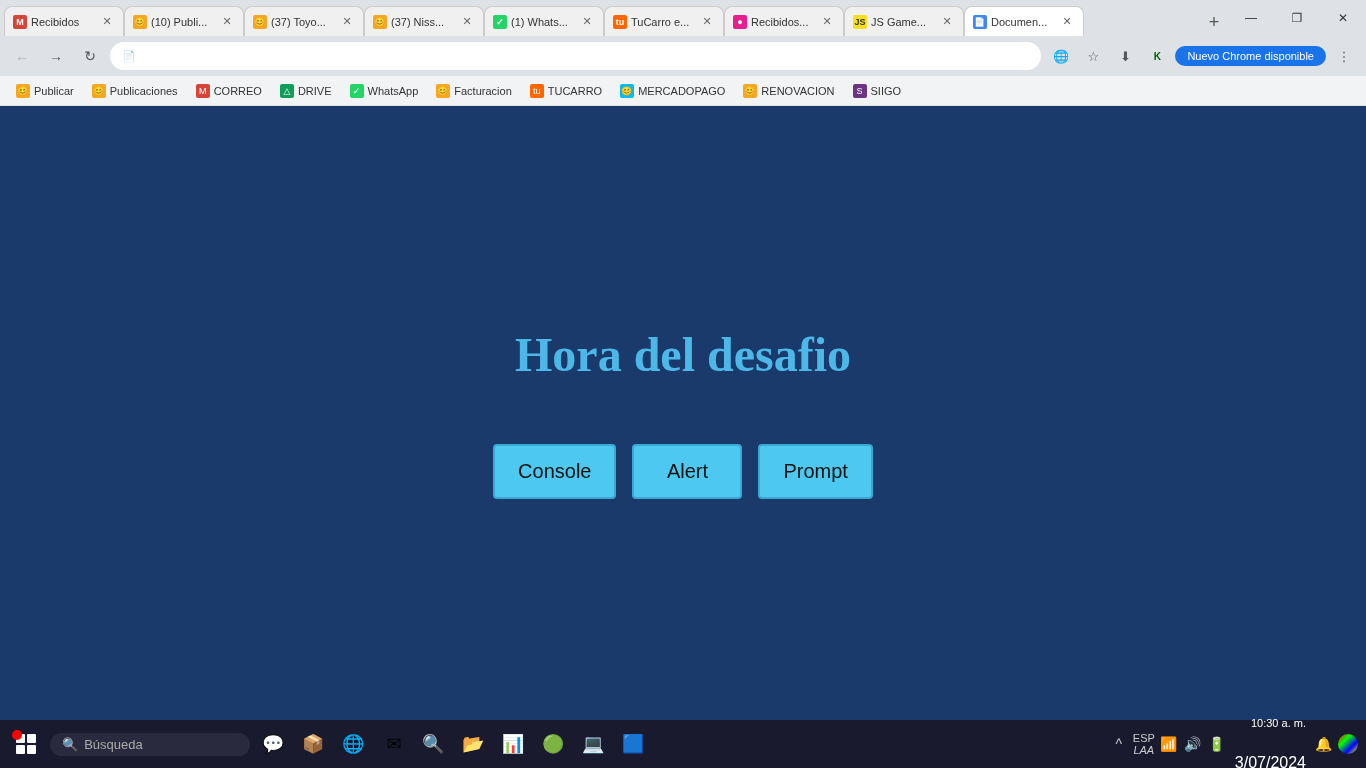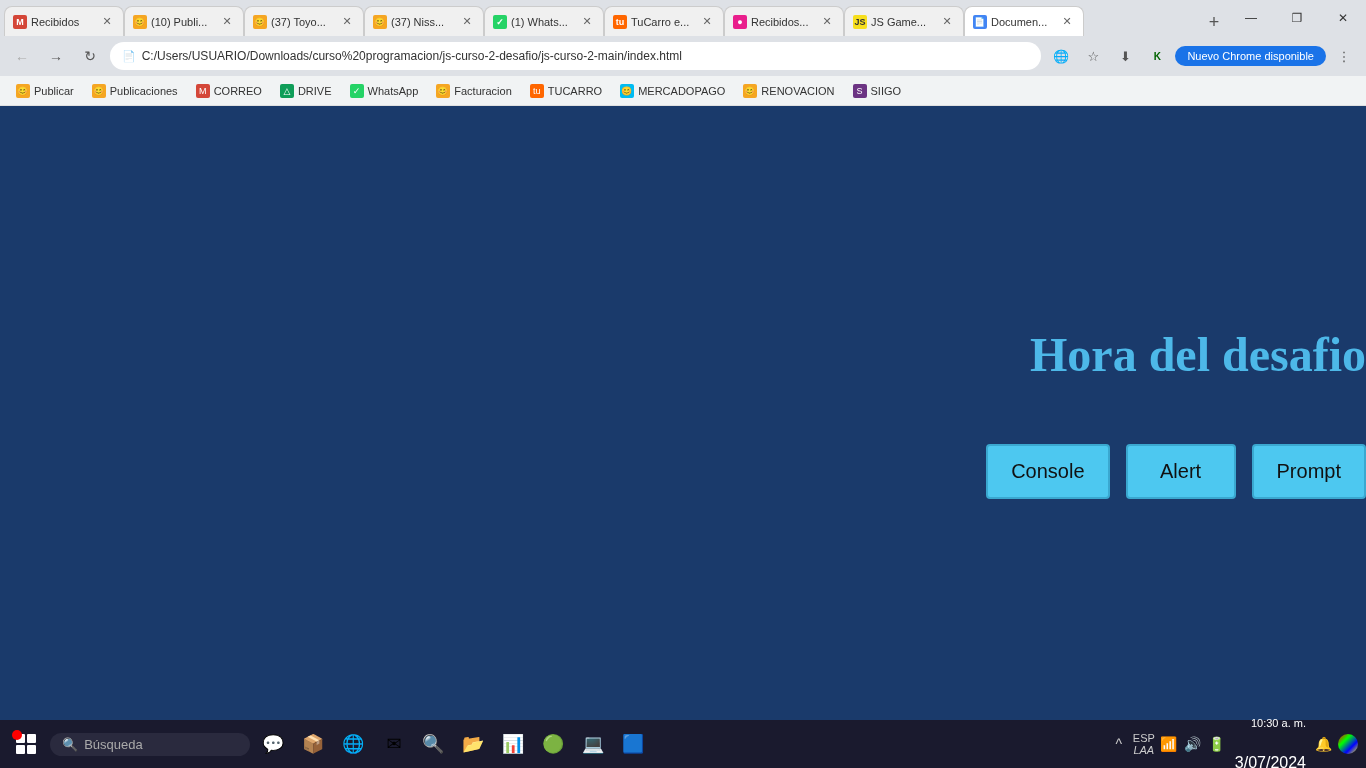--- a/index.html
+++ b/index.html
@@ -29,21 +29,21 @@
     .addr-actions { display: flex; align-items: center; gap: 4px; }
     .addr-btn { width: 28px; height: 28px; border-radius: 50%; display: flex; align-items: center; justify-content: center; cursor: pointer; font-size: 13px; color: #555; }
     .chrome-update-btn { background: #1a73e8; color: #fff; border: none; border-radius: 14px; padding: 4px 12px; font-size: 11px; cursor: pointer; white-space: nowrap; }
 
     
     .bookmarks-bar { height: 30px; background: #f1f3f4; border-bottom: 1px solid #e0e0e0; display: flex; align-items: center; padding: 0 8px; gap: 2px; overflow: hidden; }
     .bookmark-item { display: flex; align-items: center; gap: 4px; padding: 2px 8px; border-radius: 4px; cursor: pointer; font-size: 11px; color: #333; white-space: nowrap; }
     .bm-favicon { width: 14px; height: 14px; border-radius: 2px; flex-shrink: 0; display: flex; align-items: center; justify-content: center; font-size: 9px; }
 
     
-    .main-content { flex: 1; background: #1a3a6b; display: flex; flex-direction: column; align-items: flex-end; justify-content: center; gap: 62px; }
+    .main-content { flex: 1; background: #1a3a6b; display: flex; flex-direction: column; align-items: center; justify-content: center; gap: 62px; }
 
     .page-title { font-size: 48px; font-weight: bold; color: #4db8e8; font-family: Georgia, serif; }
 
     .buttons-row { display: flex; gap: 16px; }
     .challenge-btn {
       background: #4dc8f0;
       border: 2px solid #3aa8d0;
       border-radius: 4px;
       padding: 14px 23px;
       font-size: 20px;
@@ -130,21 +130,20 @@
       <div class="win-btn close">✕</div>
     </div>
   </div>
 
   <div class="address-bar">
     <div class="nav-btn disabled">←</div>
     <div class="nav-btn">→</div>
     <div class="nav-btn">↻</div>
     <div class="address-input">
       <span class="address-icon">📄</span>
-      <span class="address-text">C:/Users/USUARIO/Downloads/curso%20programacion/js-curso-2-desafio/js-curso-2-main/index.html</span>
     </div>
     <div class="addr-actions">
       <div class="addr-btn">🌐</div>
       <div class="addr-btn">☆</div>
       <div class="addr-btn">⬇</div>
       <div class="addr-btn" style="font-size:10px; color:#006400; font-weight:bold;">K</div>
       <button class="chrome-update-btn">Nuevo Chrome disponible</button>
       <div class="addr-btn">⋮</div>
     </div>
   </div>

